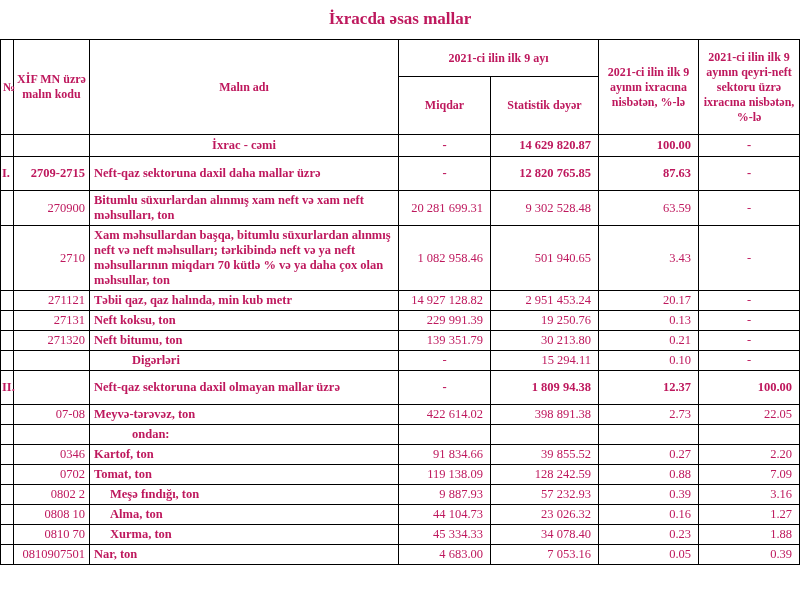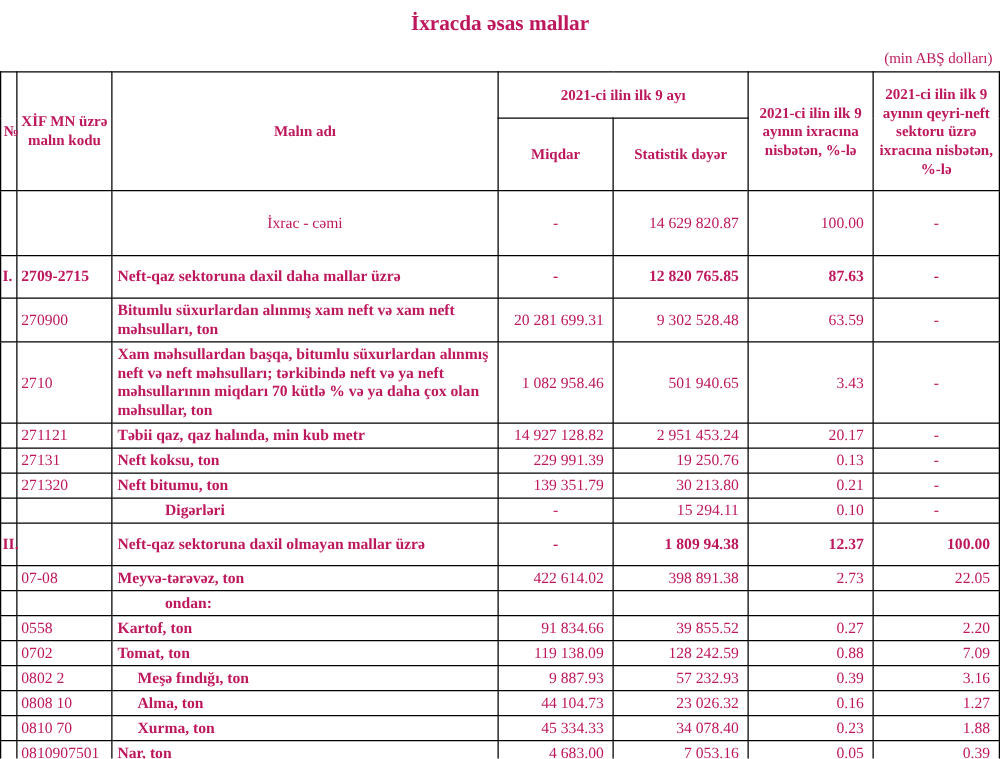--- a/index.html
+++ b/index.html
@@ -25,39 +25,38 @@
     font-weight: bold; font-size: 12px; line-height: 1.25;
     text-align: center; vertical-align: middle; padding: 2px;
   }
   tr.head-1 { height: 37px; }
   tr.head-2 { height: 58px; }
   tbody td {
     font-size: 12.5px; line-height: 1.2; vertical-align: middle;
     padding: 2px 4px;
   }
   .c-no   { text-align: left; padding: 2px 1px; }
-  .c-code { text-align: left; padding-left: 3px; }
+  .c-code { text-align: right; padding-left: 3px; }
   .c-name { text-align: left; font-weight: bold; }
   .c-num  { text-align: right; padding-right: 7px; }
   td.center { text-align: center; padding-right: 4px; }
-  tr.row-total td   { height: 52px; font-weight: normal; }
+  tr.row-total td   { height: 22px; font-weight: bold; }
   tr.row-total .c-name { text-align: center; }
   tr.row-section td { height: 34px; font-weight: bold; }
   tr.row-item td    { height: 19px; }
   td.indent-1 { padding-left: 20px; }
   td.indent-2 { padding-left: 42px; }
 </style>
 </head>
 <body>
 
 <div class="page">
 
   <div class="page-title">İxracda əsas mallar</div>
 
-  <div class="unit-note">(min ABŞ dolları)</div>
 
   <table>
     <colgroup>
       <col style="width:13px">
       <col style="width:76px">
       <col style="width:309px">
       <col style="width:92px">
       <col style="width:108px">
       <col style="width:100px">
       <col style="width:101px">
@@ -171,21 +170,21 @@
           <td class="c-no"></td>
           <td class="c-code"></td>
           <td class="c-name indent-2">ondan:</td>
           <td class="c-num"></td>
           <td class="c-num"></td>
           <td class="c-num"></td>
           <td class="c-num"></td>
         </tr>
         <tr class="row-item">
           <td class="c-no"></td>
-          <td class="c-code">0558</td>
+          <td class="c-code">0346</td>
           <td class="c-name">Kartof, ton</td>
           <td class="c-num">91 834.66</td>
           <td class="c-num">39 855.52</td>
           <td class="c-num">0.27</td>
           <td class="c-num">2.20</td>
         </tr>
         <tr class="row-item">
           <td class="c-no"></td>
           <td class="c-code">0702</td>
           <td class="c-name">Tomat, ton</td>

